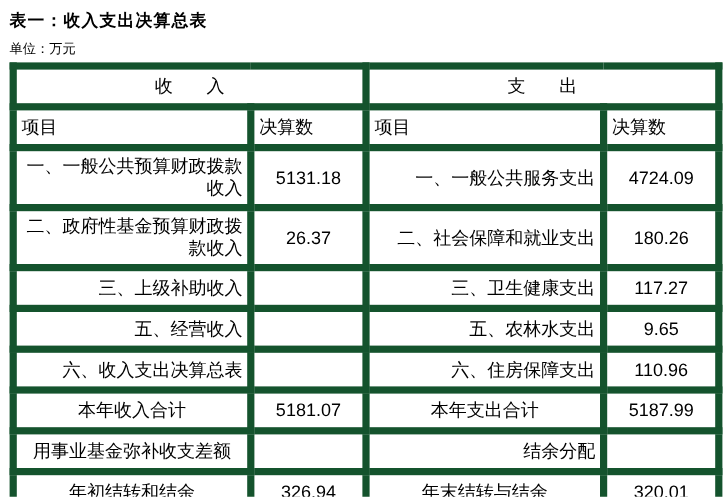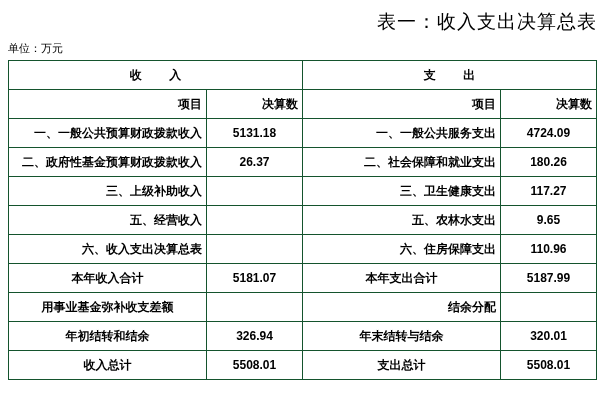--- a/index.html
+++ b/index.html
@@ -15,55 +15,54 @@
     overflow: hidden;
   }
   .page {
     position: relative;
     width: 605px;
     height: 414px;
     box-sizing: border-box;
     padding: 0 8px;
   }
   .title {
-    text-align: right;
-    font-size: 19px;
-    font-weight: normal;
+    text-align: left;
+    font-size: 14px;
+    font-weight: bold;
     letter-spacing: 1px;
     padding-top: 9px;
     padding-bottom: 6px;
   }
   .unit-line {
     text-align: left;
     font-size: 11px;
     padding-right: 18px;
     padding-bottom: 4px;
   }
   table.main {
     border-collapse: collapse;
     width: 589px;
     margin: 0 auto;
     table-layout: fixed;
   }
   table.main td {
-    border: 1px solid #14532d;
-    font-size: 12px;
+    border: 6px solid #14532d;
+    font-size: 15px;
     padding: 3px 4px;
     vertical-align: middle;
     height: 22px;
-    font-weight: bold;
   }
   .grp {
     text-align: center;
     letter-spacing: 12px;
     text-indent: 12px;
     font-size: 13px;
   }
   .hdr {
-    text-align: right;
+    text-align: left;
     font-size: 13px;
   }
   .item {
     text-align: right;
     padding-left: 6px;
   }
   .num {
     text-align: center;
   }
   .ctr {

